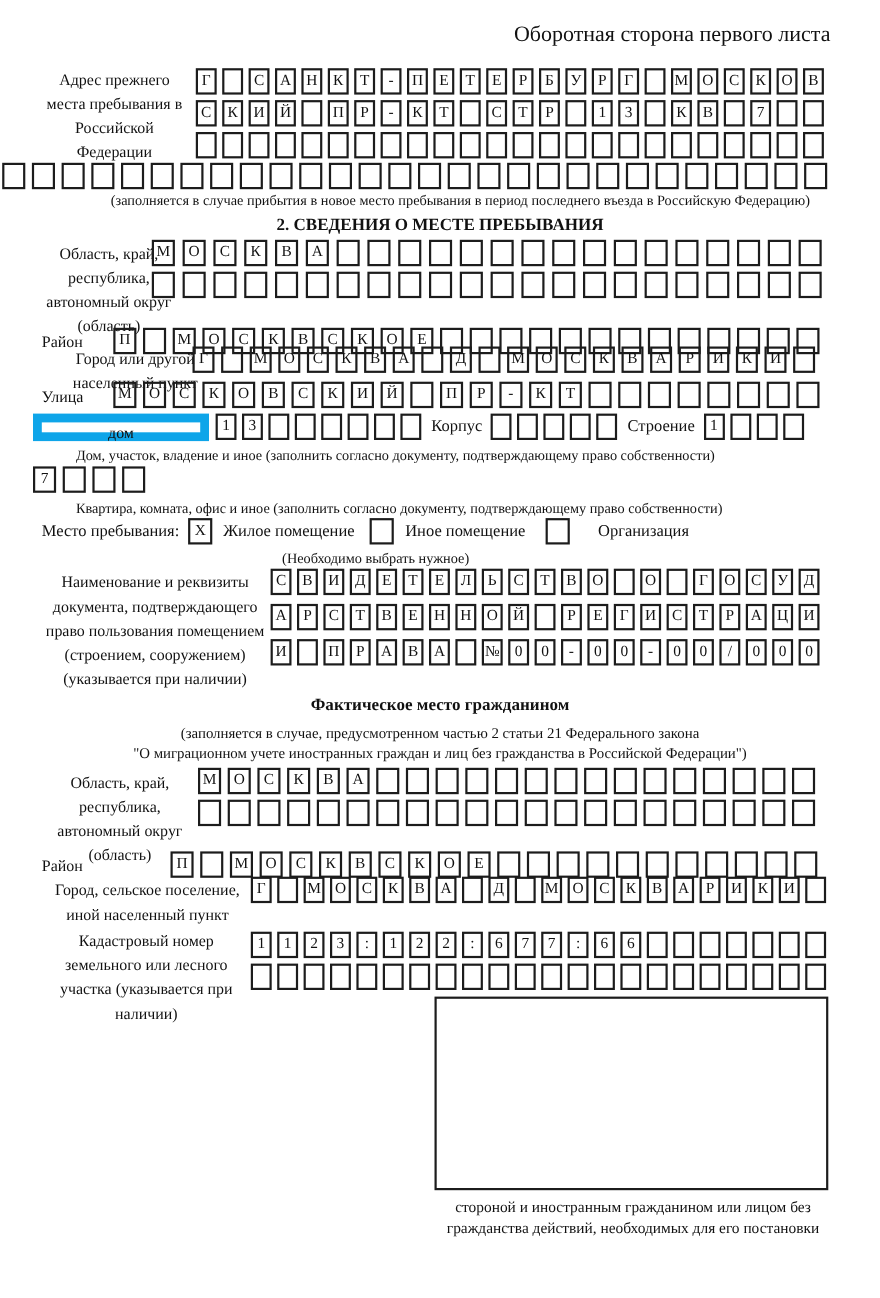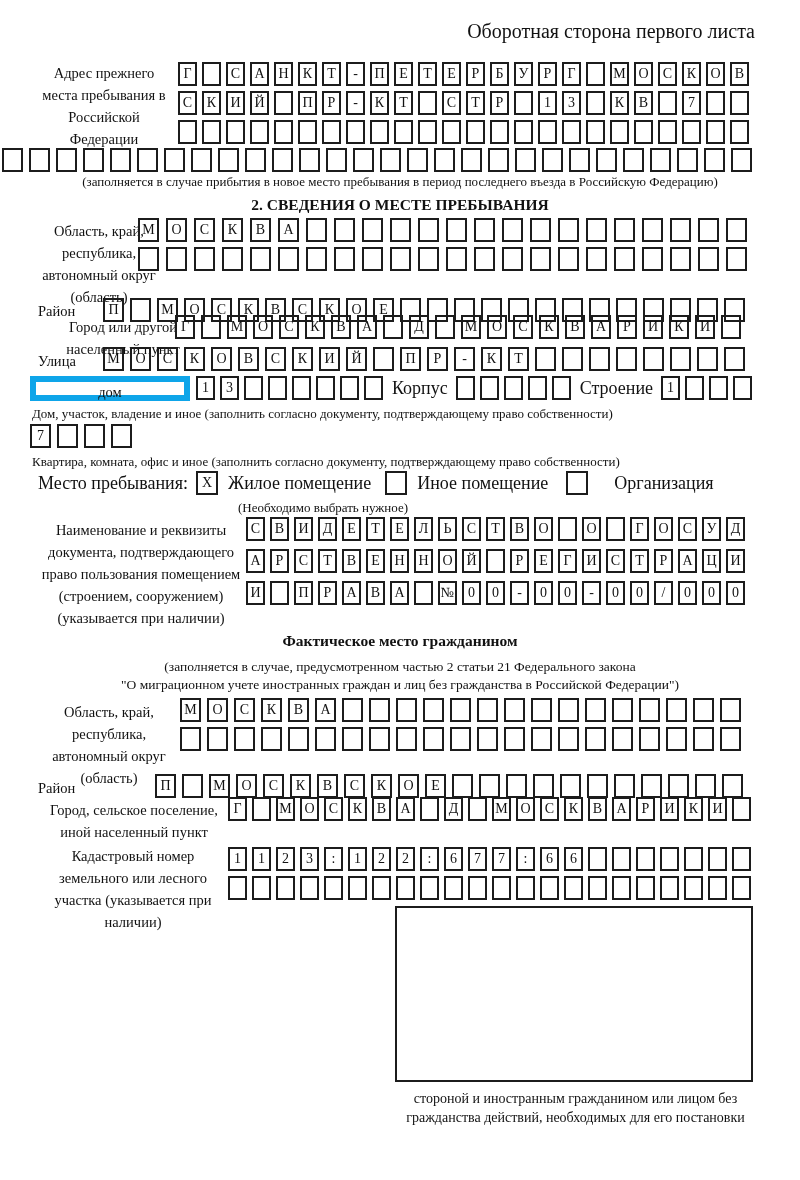--- a/index.html
+++ b/index.html
@@ -4,42 +4,42 @@
 <style>
   * { margin:0; padding:0; box-sizing:border-box; }
   html, body { background:#ffffff; }
   body {
     width:800px; height:1180px;
     font-family:"Liberation Serif", serif;
     color:#111; position:relative; overflow:hidden;
   }
   .abs { position:absolute; }
   .lbl { font-size:14.5px; line-height:22px;text-align:center; }
-  .cap { font-size:13px; line-height:16px; }
+  .cap { font-size:13px; line-height:16px;padding-left:37px; }
   .title { font-size:15.5px; font-weight:bold; }
   .center { width:800px; text-align:center; }
   .cells { display:flex; }
   .cell {
     flex:none; width:21px; height:24px;
     border:2px solid #1c1c1c; margin-right:6px;
     font-size:14px; line-height:19px; text-align:center;
   }
   .p24 .cell { width:19px; margin-right:5px; }
   .p26 .cell { width:20px; margin-right:6px; }
   .p28 .cell { width:21px; margin-right:7px; }
   .widebox {
-    flex:none; border:6px solid #0ea5e9; height:25px;
+    flex:none; border:8px solid #0ea5e9; height:25px;
     text-align:center; font-size:14.5px; line-height:20px;
   }
   .check {
     flex:none; width:22px; height:24px; border:2px solid #1c1c1c;
     text-align:center; font-size:14px; line-height:19px;
   }
   .hrow { display:flex; align-items:flex-start; }
-  .hrow .txt { font-size:18px; line-height:24px;font-family:Liberation Serif, serif; }
+  .hrow .txt { font-size:15px; line-height:24px;font-family:Liberation Serif, serif; }
   .stamp-box { border:2px solid #1c1c1c; background:#fff; }
   .stamp-cap { font-size:14px; line-height:18.5px; text-align:center; }
   .note { font-size:13.5px; line-height:17px; }
 </style>
 </head>
 <body>
 
 <div class="abs" style="top:20px; right:45px; font-size:20px;">Оборотная сторона первого листа</div>
 
 <div class="abs lbl" style="left:38px; top:62px; width:132px;">Адрес прежнего места пребывания в Российской Федерации</div>

